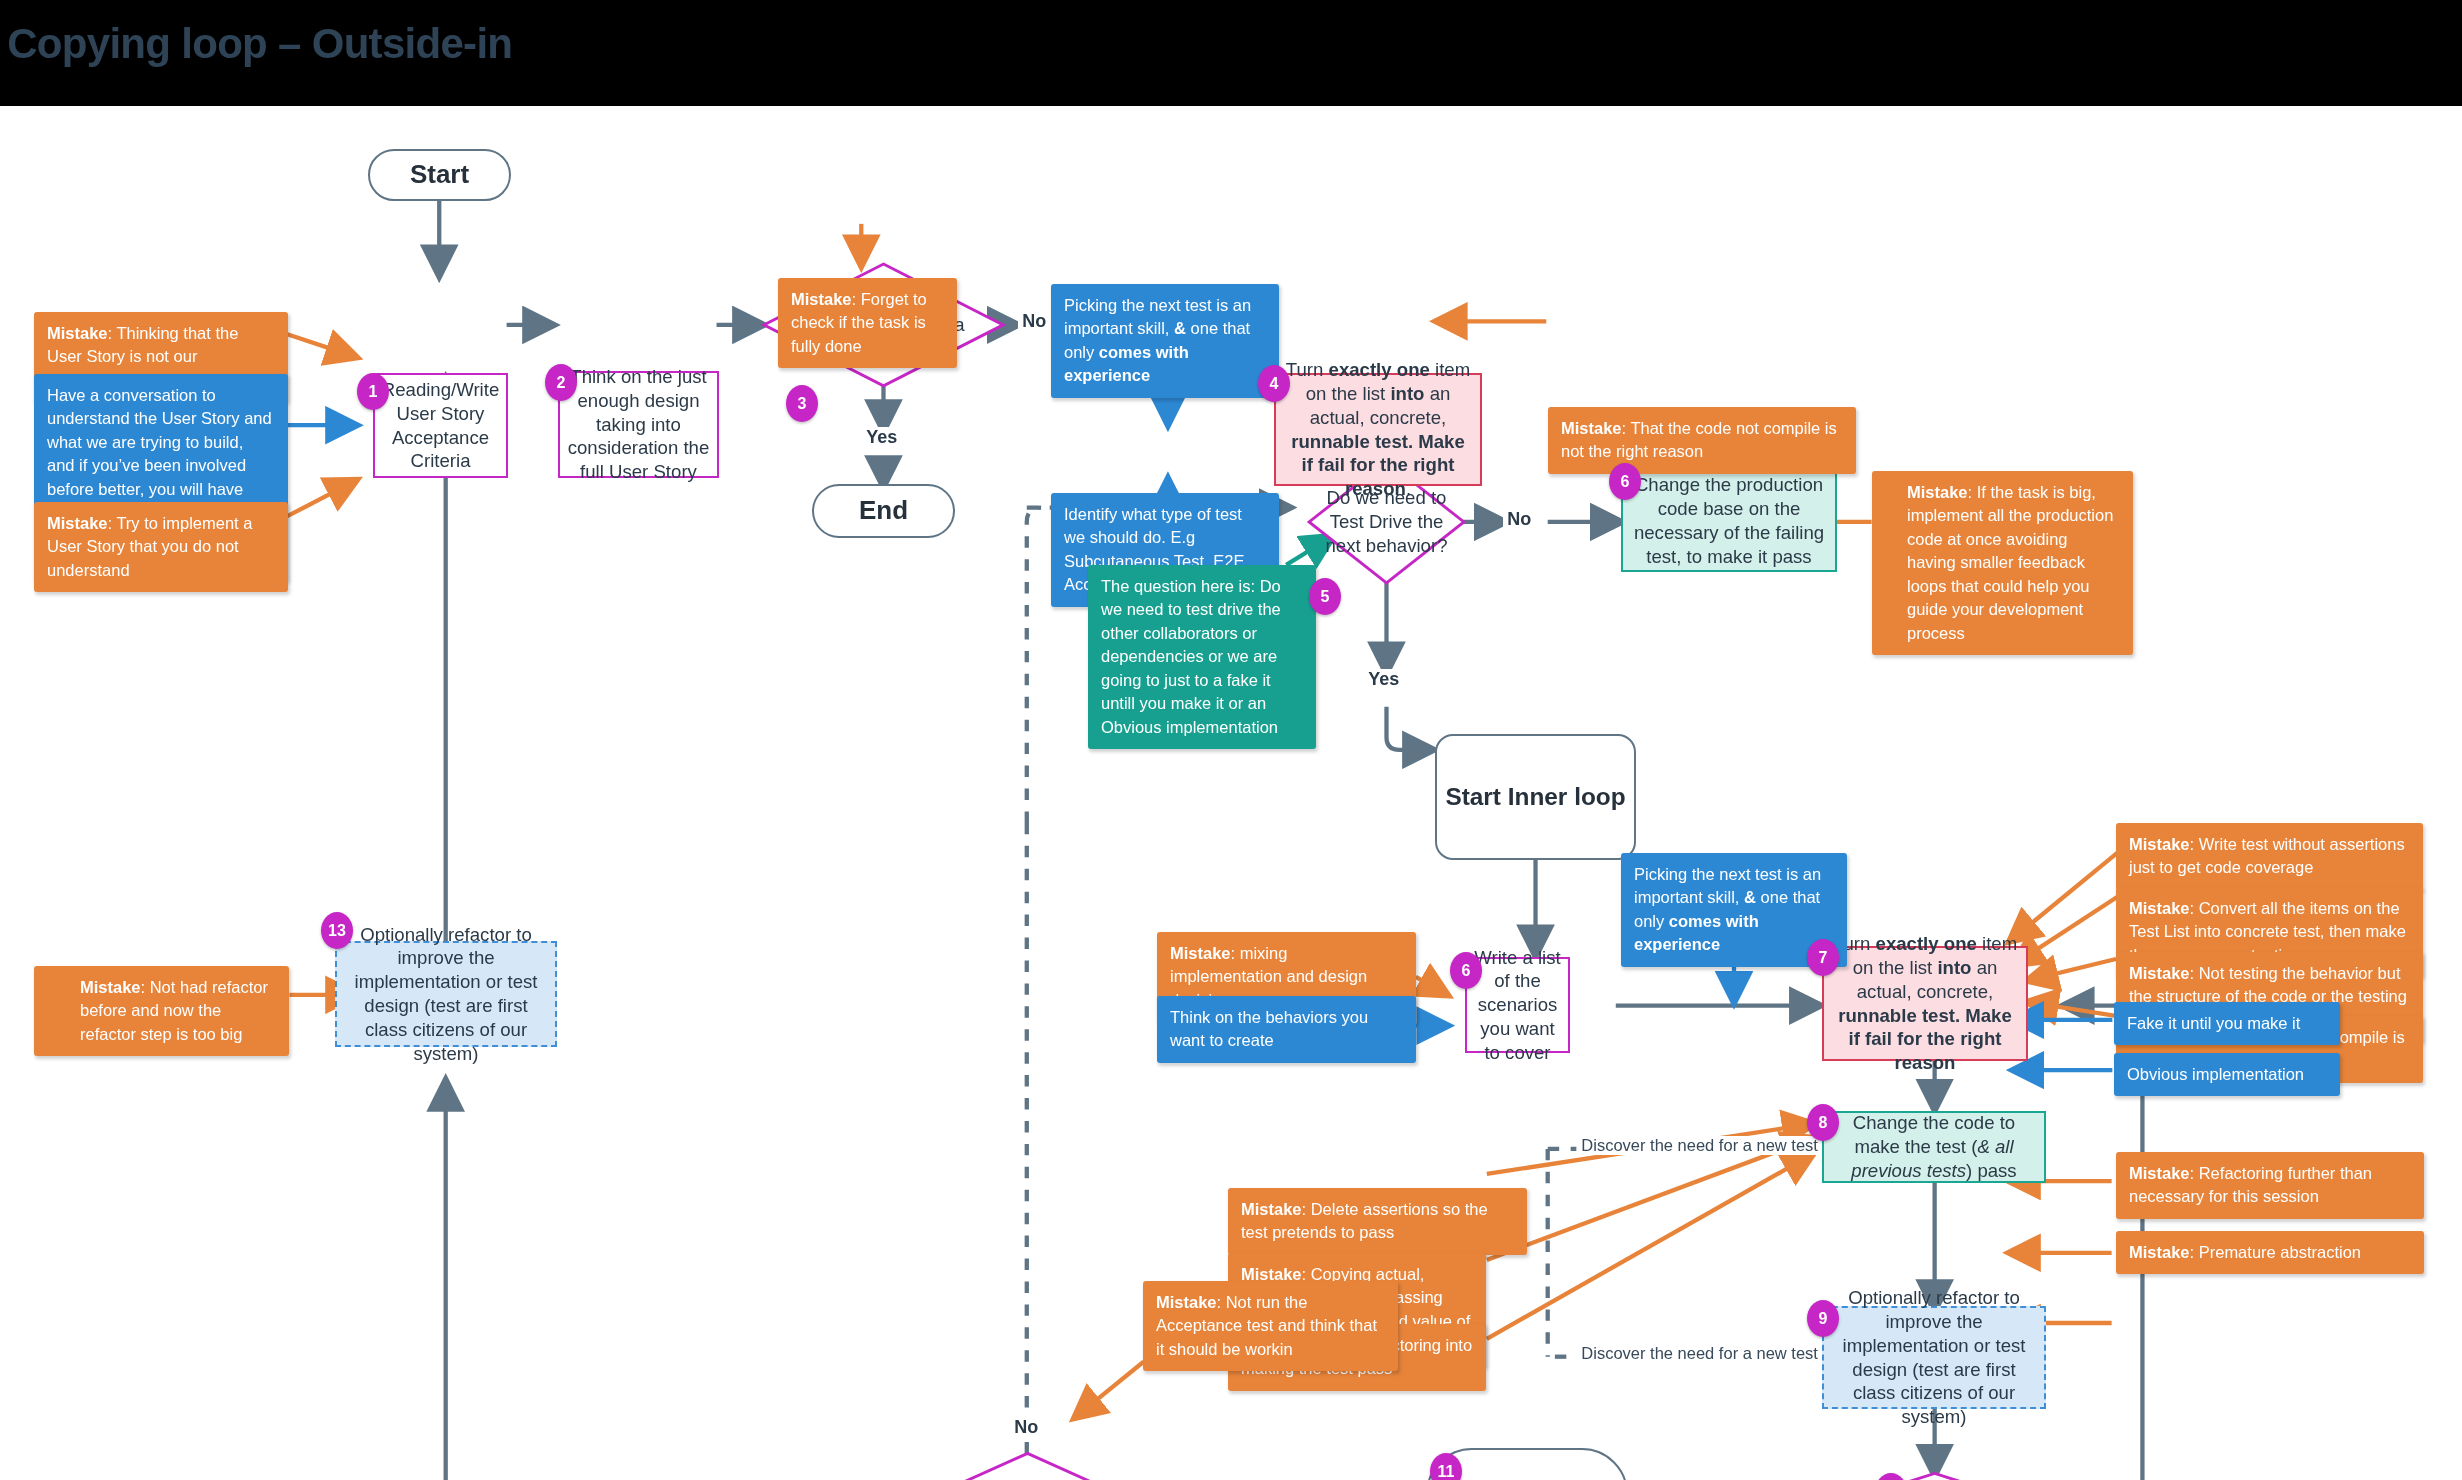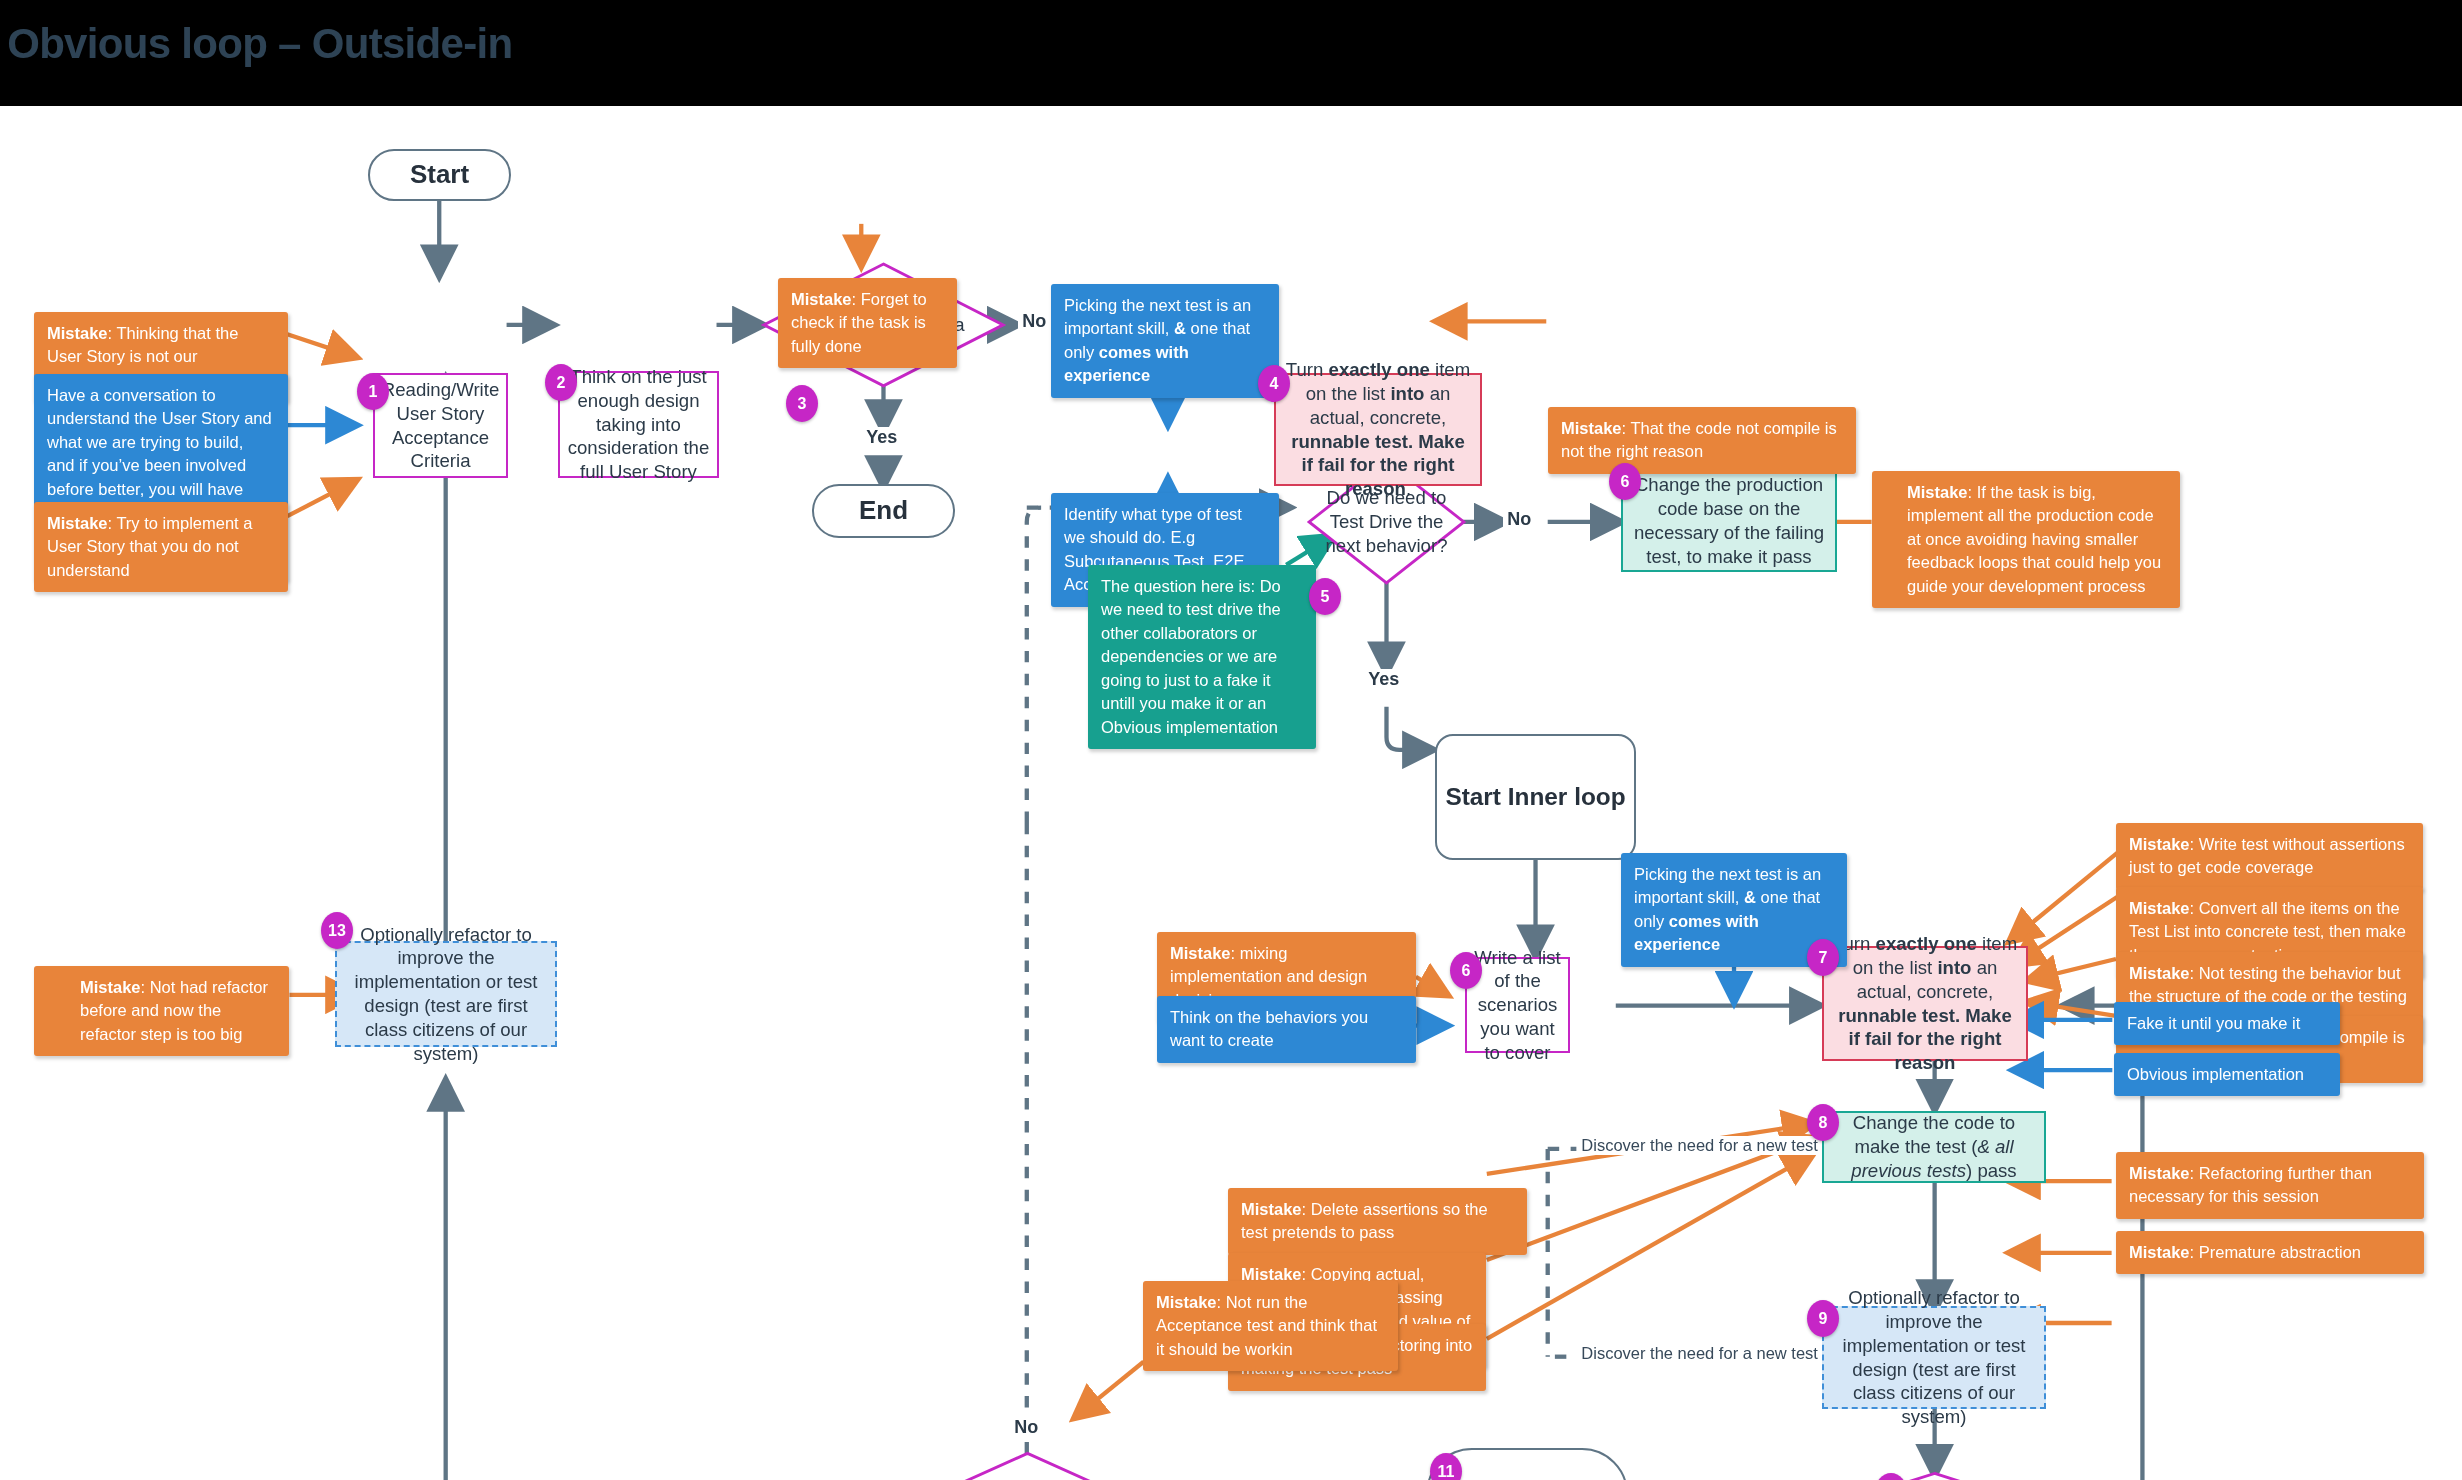--- a/index.html
+++ b/index.html
@@ -49,21 +49,21 @@
   .edgelabel{position:absolute;font-size:18px;font-weight:700;color:#2b3a48;background:#fff;
              padding:0 4.3px;z-index:3;}
   .edgelabel.thin{font-weight:400;font-size:16.5px;color:#37495a;}
 </style>
 </head>
 <body>
 
 <div id="page">
 
   <div id="titlebar">
-    <div id="title">Obvious loop – Outside-in</div>
+    <div id="title">Copying loop – Outside-in</div>
   </div>
 
   <div id="canvas">
 
     <svg id="svg" viewBox="0 0 3436 1918">
       <defs>
         <marker id="ag" markerWidth="9" markerHeight="9" refX="7.2" refY="4.5" orient="auto">
           <path d="M0,0 L9,4.5 L0,9 z" fill="#5f7585"></path>
         </marker>
         <marker id="ao" markerWidth="9" markerHeight="9" refX="7.2" refY="4.5" orient="auto">
@@ -318,21 +318,21 @@
     </div>
 
     <div class="callout c-orange" style="left:1548px;top:301px;width:308px;">
       <b>Mistake</b><span>: That the code not compile is not the right reason</span>
     </div>
 
     <div class="callout c-teal" style="left:1088px;top:459px;width:228px;">
       <span>The question here is: Do we need to test drive the other collaborators or dependencies or we are going to just to a fake it untill you make it or an Obvious implementation</span>
     </div>
 
-    <div class="callout c-orange" style="left:1872px;top:365px;width:308px;padding-left:35px;">
+    <div class="callout c-orange" style="left:1872px;top:365px;width:261px;padding-left:35px;">
       <b>Mistake</b><span>: If the task is big, implement all the production code at once avoiding having smaller feedback loops that could help you guide your development process</span>
     </div>
 
     <div class="callout c-orange" style="left:34px;top:860px;width:255px;padding-left:46px;">
       <b>Mistake</b><span>: Not had refactor before and now the refactor step is too big</span>
     </div>
 
     <div class="callout c-orange" style="left:1157px;top:826px;width:259px;">
       <b>Mistake</b><span>: mixing implementation and design decisions</span>
     </div>

